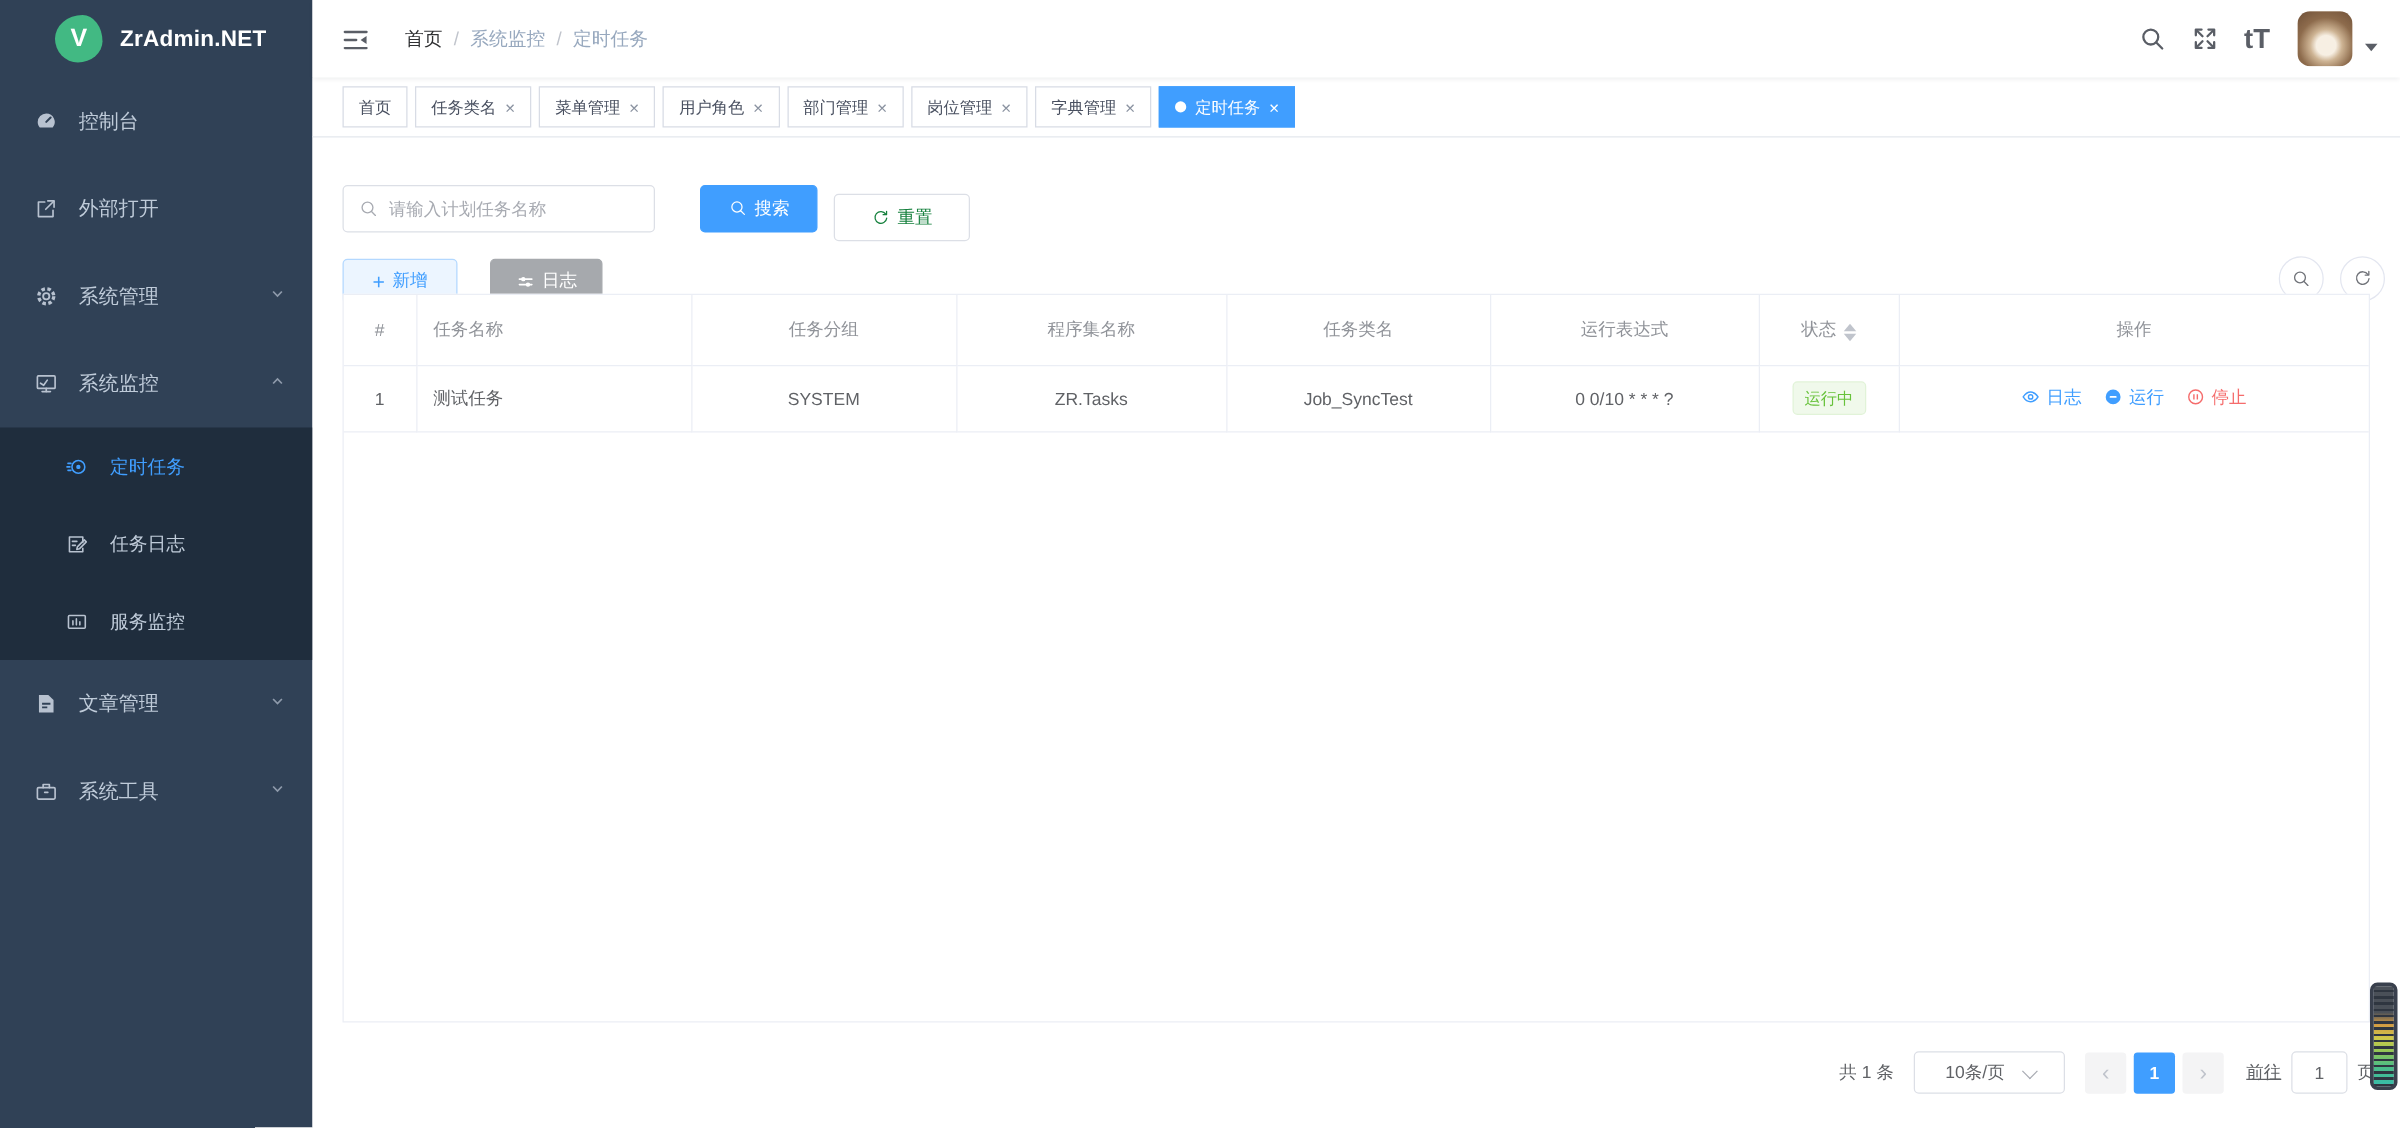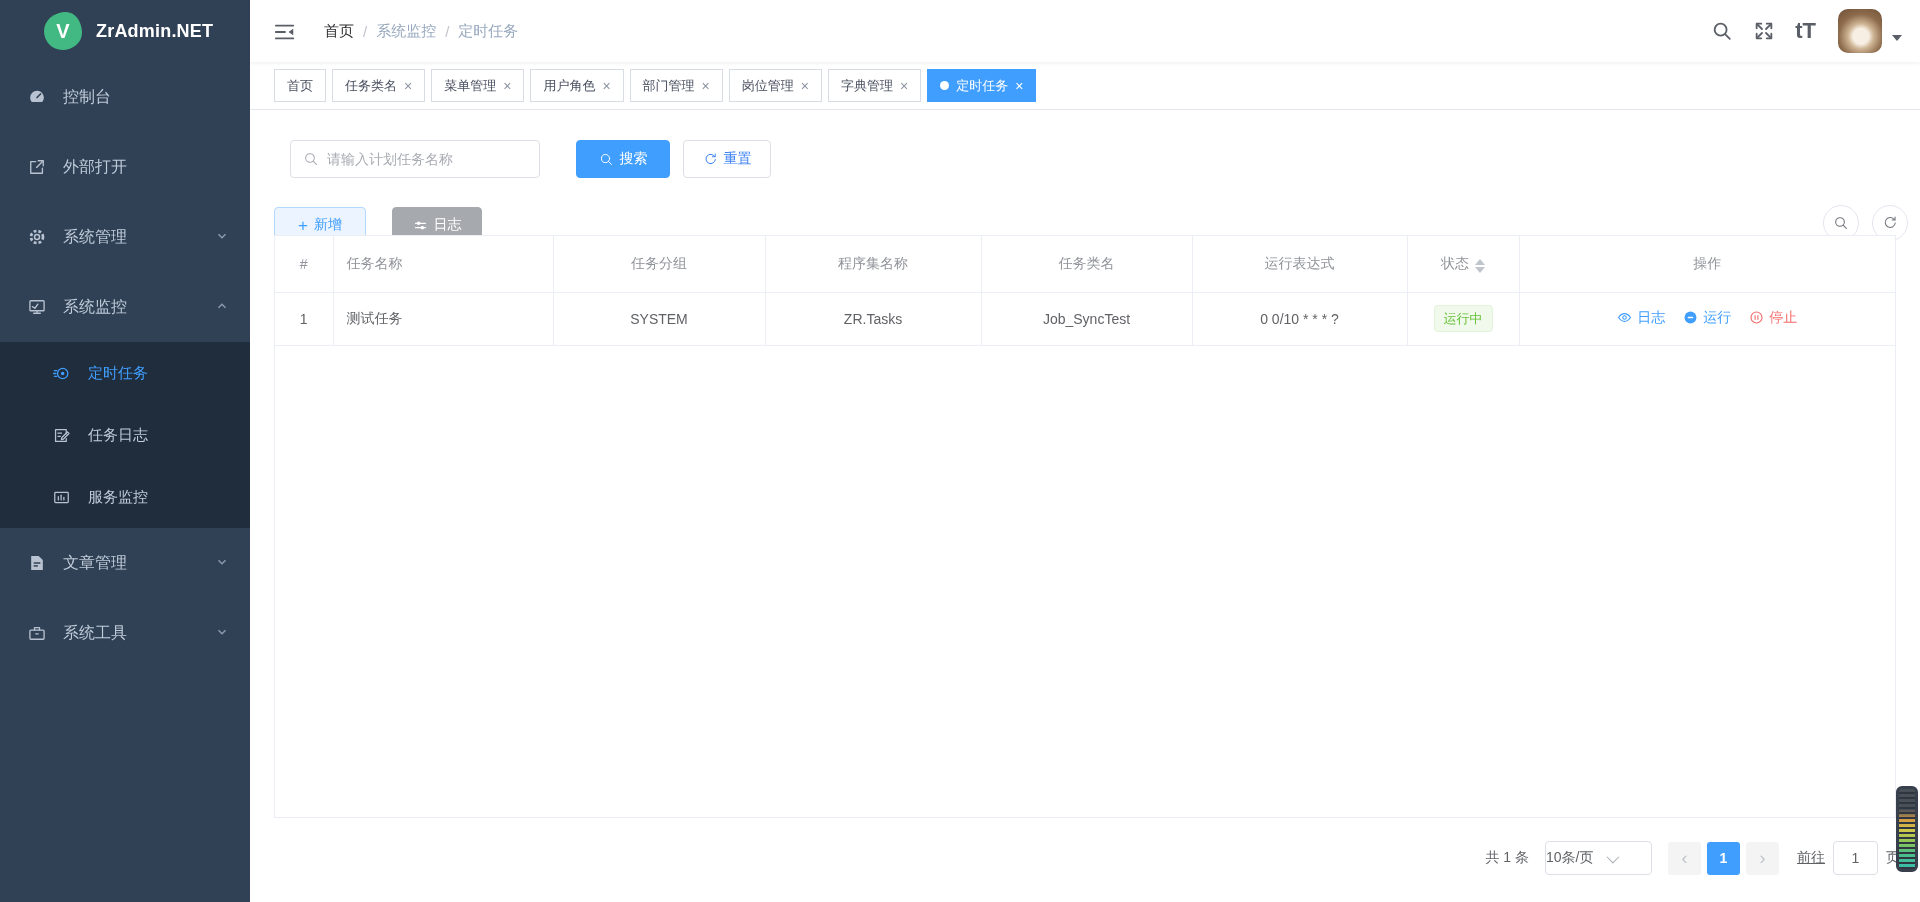--- a/index.html
+++ b/index.html
@@ -49,32 +49,32 @@
   .tag { height:33px; display:inline-flex; align-items:center; padding:0 12px; border:1px solid #d8dce5;
     background:#fff; color:#495060; font-size:13px; cursor:pointer; gap:7px; }
   .tag .x { color:#8b93a1; font-size:14px; line-height:1; cursor:pointer; }
   .tag.active { background:#409eff; border-color:#409eff; color:#fff; }
   .tag.active .x { color:#fff; }
   .tag .dot { width:9px; height:9px; border-radius:50%; background:#fff; }
 
   
   .main { position:absolute; left:250px; top:110px; right:0; bottom:0; background:#fff; }
 
-  .search-row { position:absolute; left:40px; top:30px; display:flex; align-items:center;justify-content:flex-end; }
+  .search-row { position:absolute; left:24px; top:30px; display:flex; align-items:center;justify-content:flex-end; }
   .search-input { width:250px; height:38px; border:1px solid #dcdfe6; border-radius:4px; display:flex;
     align-items:center; padding:0 12px; gap:8px; background:#fff; }
   .search-input svg { width:16px; height:16px; color:#a8abb2; flex:0 0 16px; }
   .search-input input { border:none; outline:none; flex:1; font-size:14px; color:#606266;
     font-family:inherit; background:transparent; }
   .search-input input::placeholder { color:#a8abb2; }
   .btn { height:38px; border-radius:4px; font-size:14px; display:inline-flex; align-items:center;
     justify-content:center; gap:6px; cursor:pointer; border:1px solid transparent; font-family:inherit; }
   .btn svg { width:15px; height:15px; }
   .btn-primary { background:#409eff; border-color:#409eff; color:#fff; width:94px; margin-left:36px; }
-  .btn-plain { background:#fff; border-color:#dcdfe6; color:#3b82f6; width:88px; margin-left:13px; }
+  .btn-plain { background:#fff; border-color:#dcdfe6; color:#15803d; width:109px; margin-left:13px;margin-top:15px; }
 
   .toolbar-row { position:absolute; left:24px; top:97px; display:flex; align-items:center; }
   .btn-add { background:#ecf5ff; border-color:#b3d8ff; color:#409eff; width:92px; height:36px; }
   .btn-log { background:#a6a9ad; border-color:#a6a9ad; color:#fff; width:90px; height:36px; margin-left:26px; }
   .btn-add .plus { font-size:17px; line-height:1; }
   .tool-circles { position:absolute; top:95px; right:12px; display:flex; gap:13px; }
   .circle-btn { width:36px; height:36px; border-radius:50%; border:1px solid #e3e6f0; background:#fff;
     display:flex; align-items:center; justify-content:center; color:#707379; cursor:pointer; }
   .circle-btn svg { width:16px; height:16px; }
 
@@ -98,22 +98,22 @@
   .row-actions { display:inline-flex; align-items:center; gap:18px; }
   .act { display:inline-flex; align-items:center; gap:5px; font-size:14px; cursor:pointer; }
   .act svg { width:15px; height:15px; }
   .act.blue { color:#409eff; }
   .act.red { color:#f56c6c; }
 
   
   .pagination { position:absolute; right:20px; top:731px; height:34px; display:flex; align-items:center;
     font-size:14px; color:#606266; }
   .pg-total { margin-right:16px; }
-  .pg-select { width:107px; height:34px; border:1px solid #dcdfe6; border-radius:4px; display:flex;
-    align-items:center; justify-content:flex-start; gap:14px; cursor:pointer; color:#606266; }
+  .pg-select { width:121px; height:34px; border:1px solid #dcdfe6; border-radius:4px; display:flex;
+    align-items:center; justify-content:center; gap:14px; cursor:pointer; color:#606266; }
   .pg-select .sel-chev { width:9px; height:9px; border-right:1.6px solid #a8abb2; border-bottom:1.6px solid #a8abb2;
     transform:rotate(45deg) translateY(-2px); }
   .pg-btn { width:33px; height:33px; border-radius:3px; background:#f4f4f5; color:#c0c4cc; display:flex;
     align-items:center; justify-content:center; font-size:18px; cursor:pointer; }
   .pg-prev { margin-left:16px; }
   .pg-page { width:33px; height:33px; border-radius:3px; background:#409eff; color:#fff; font-weight:bold;
     display:flex; align-items:center; justify-content:center; margin:0 6px; cursor:pointer; }
   .pg-goto { margin-left:18px; margin-right:8px;text-decoration:underline; }
   .pg-input { width:45px; height:34px; border:1px solid #dcdfe6; border-radius:4px; text-align:center;
     font-size:14px; color:#606266; outline:none; font-family:inherit; }

